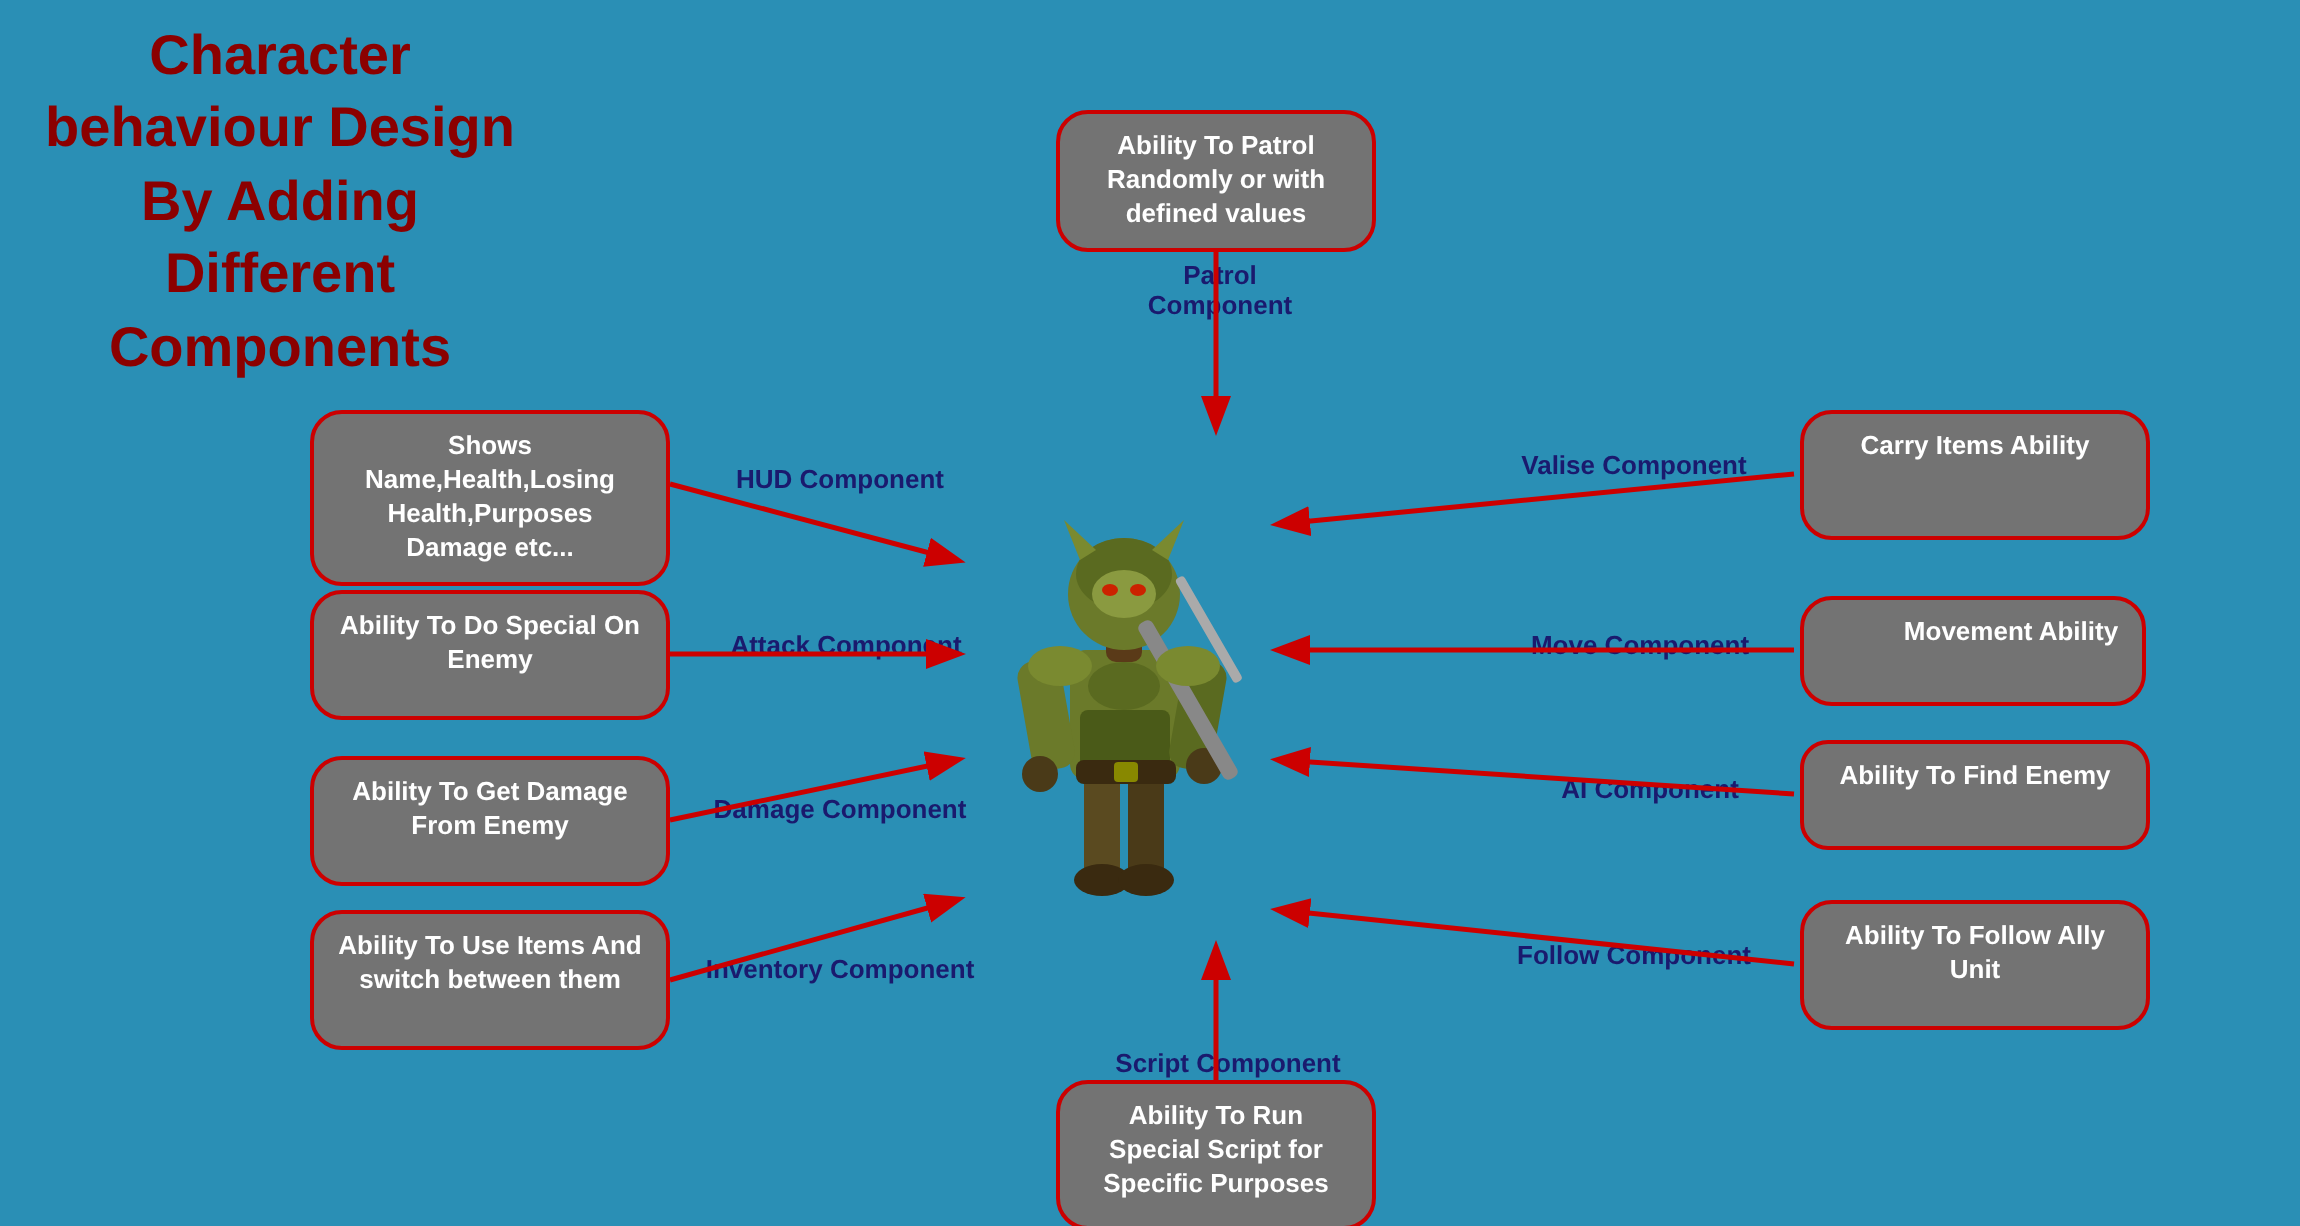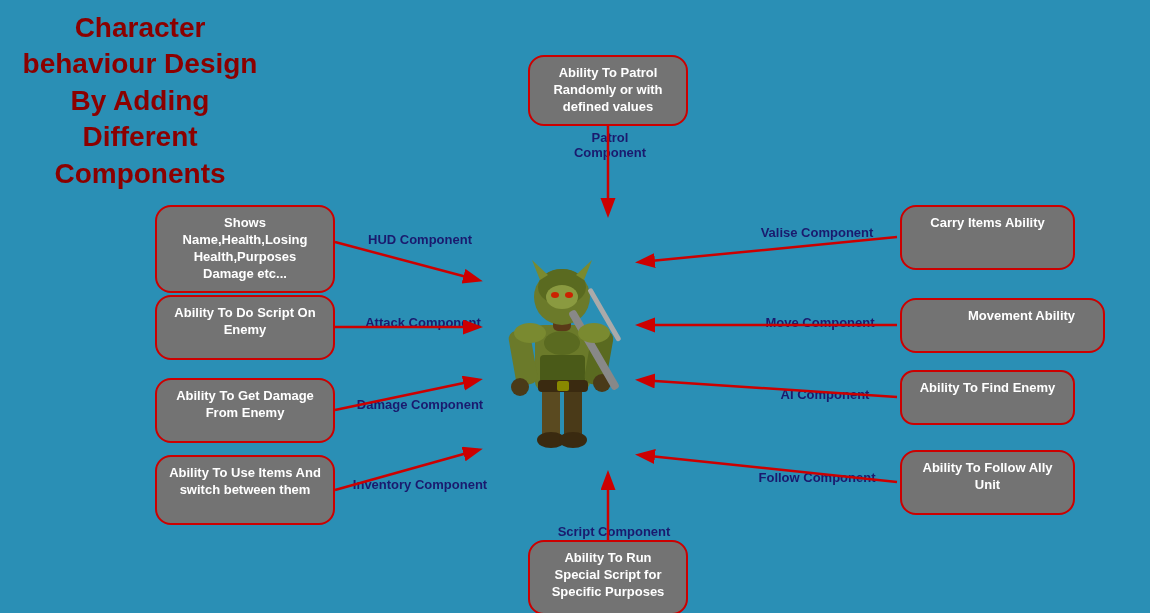--- a/index.html
+++ b/index.html
@@ -80,33 +80,33 @@
   <span>Character behaviour Design By Adding</span><br>
   <span>Different Components</span>
 </div>
 
 <div class="component-box" style="left:528px; top:55px; width:160px; min-height:70px;">Ability To Patrol Randomly or with defined values</div>
 <div class="component-label" style="left:560px; top:130px; width:100px;">Patrol Component</div>
 
 <div class="component-box" style="left:155px; top:205px; width:180px; min-height:75px;">Shows Name,Health,Losing Health,Purposes Damage etc...</div>
 <div class="component-label" style="left:355px; top:232px; width:130px;">HUD Component</div>
 
-<div class="component-box" style="left:155px; top:295px; width:180px; min-height:65px;">Ability To Do Script On Enemy</div>
+<div class="component-box" style="left:155px; top:295px; width:180px; min-height:65px;">Ability To Do Special On Enemy</div>
 <div class="component-label" style="left:358px; top:315px; width:130px;">Attack Component</div>
 
 <div class="component-box" style="left:155px; top:378px; width:180px; min-height:65px;">Ability To Get Damage From Enemy</div>
 <div class="component-label" style="left:355px; top:397px; width:130px;">Damage Component</div>
 
 <div class="component-box" style="left:155px; top:455px; width:180px; min-height:70px;">Ability To Use Items And switch between them</div>
 <div class="component-label" style="left:350px; top:477px; width:140px;">Inventory Component</div>
 
 <div class="component-box" style="left:900px; top:205px; width:175px; min-height:65px;">Carry Items Ability</div>
 <div class="component-label" style="left:752px; top:225px; width:130px;">Valise Component</div>
 
-<div class="component-box" style="left:900px; top:298px; width:205px; min-height:55px;padding-left:48px;">Movement Ability</div>
+<div class="component-box" style="left:900px; top:298px; width:173px; min-height:55px;padding-left:48px;">Movement Ability</div>
 <div class="component-label" style="left:760px; top:315px; width:120px;">Move Component</div>
 
 <div class="component-box" style="left:900px; top:370px; width:175px; min-height:55px;border-radius:14px;">Ability To Find Enemy</div>
 <div class="component-label" style="left:770px; top:387px; width:110px;">AI Component</div>
 
 <div class="component-box" style="left:900px; top:450px; width:175px; min-height:65px;">Ability To Follow Ally Unit</div>
 <div class="component-label" style="left:752px; top:470px; width:130px;">Follow Component</div>
 
 <div class="component-box" style="left:528px; top:540px; width:160px; min-height:75px;">Ability To Run Special Script for Specific Purposes</div>
 <div class="component-label" style="left:554px; top:524px; width:120px;">Script Component</div>

